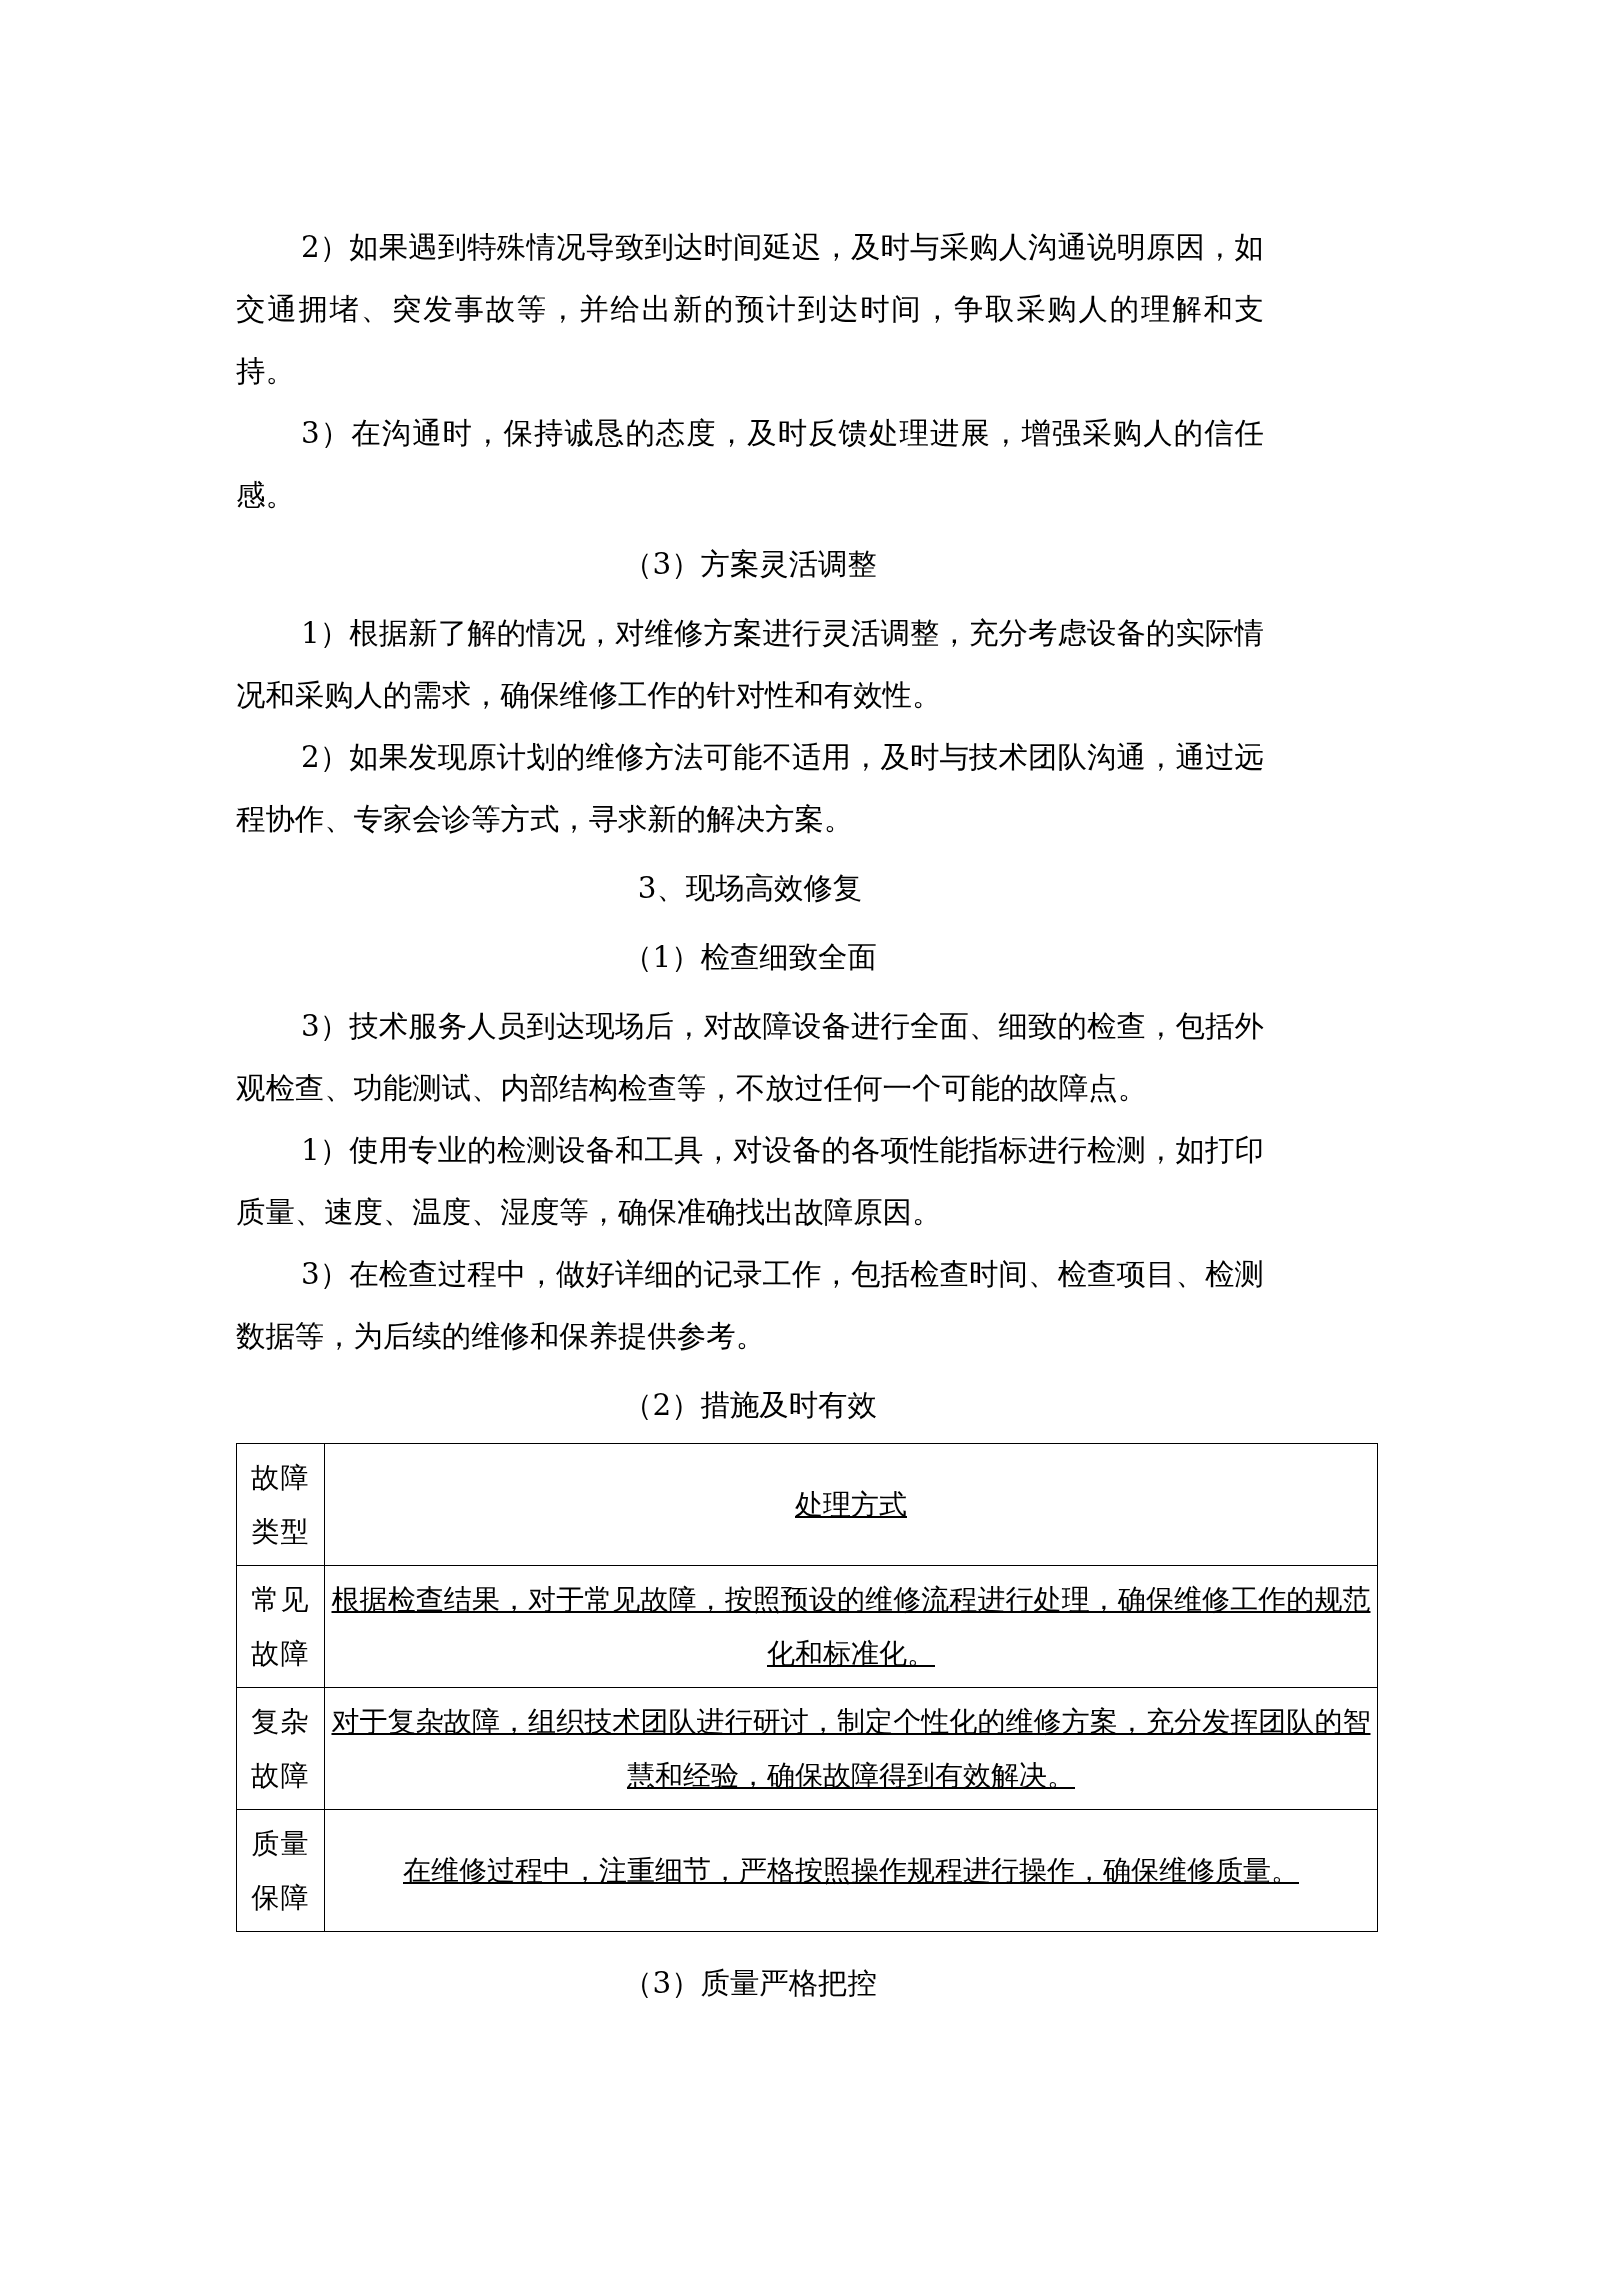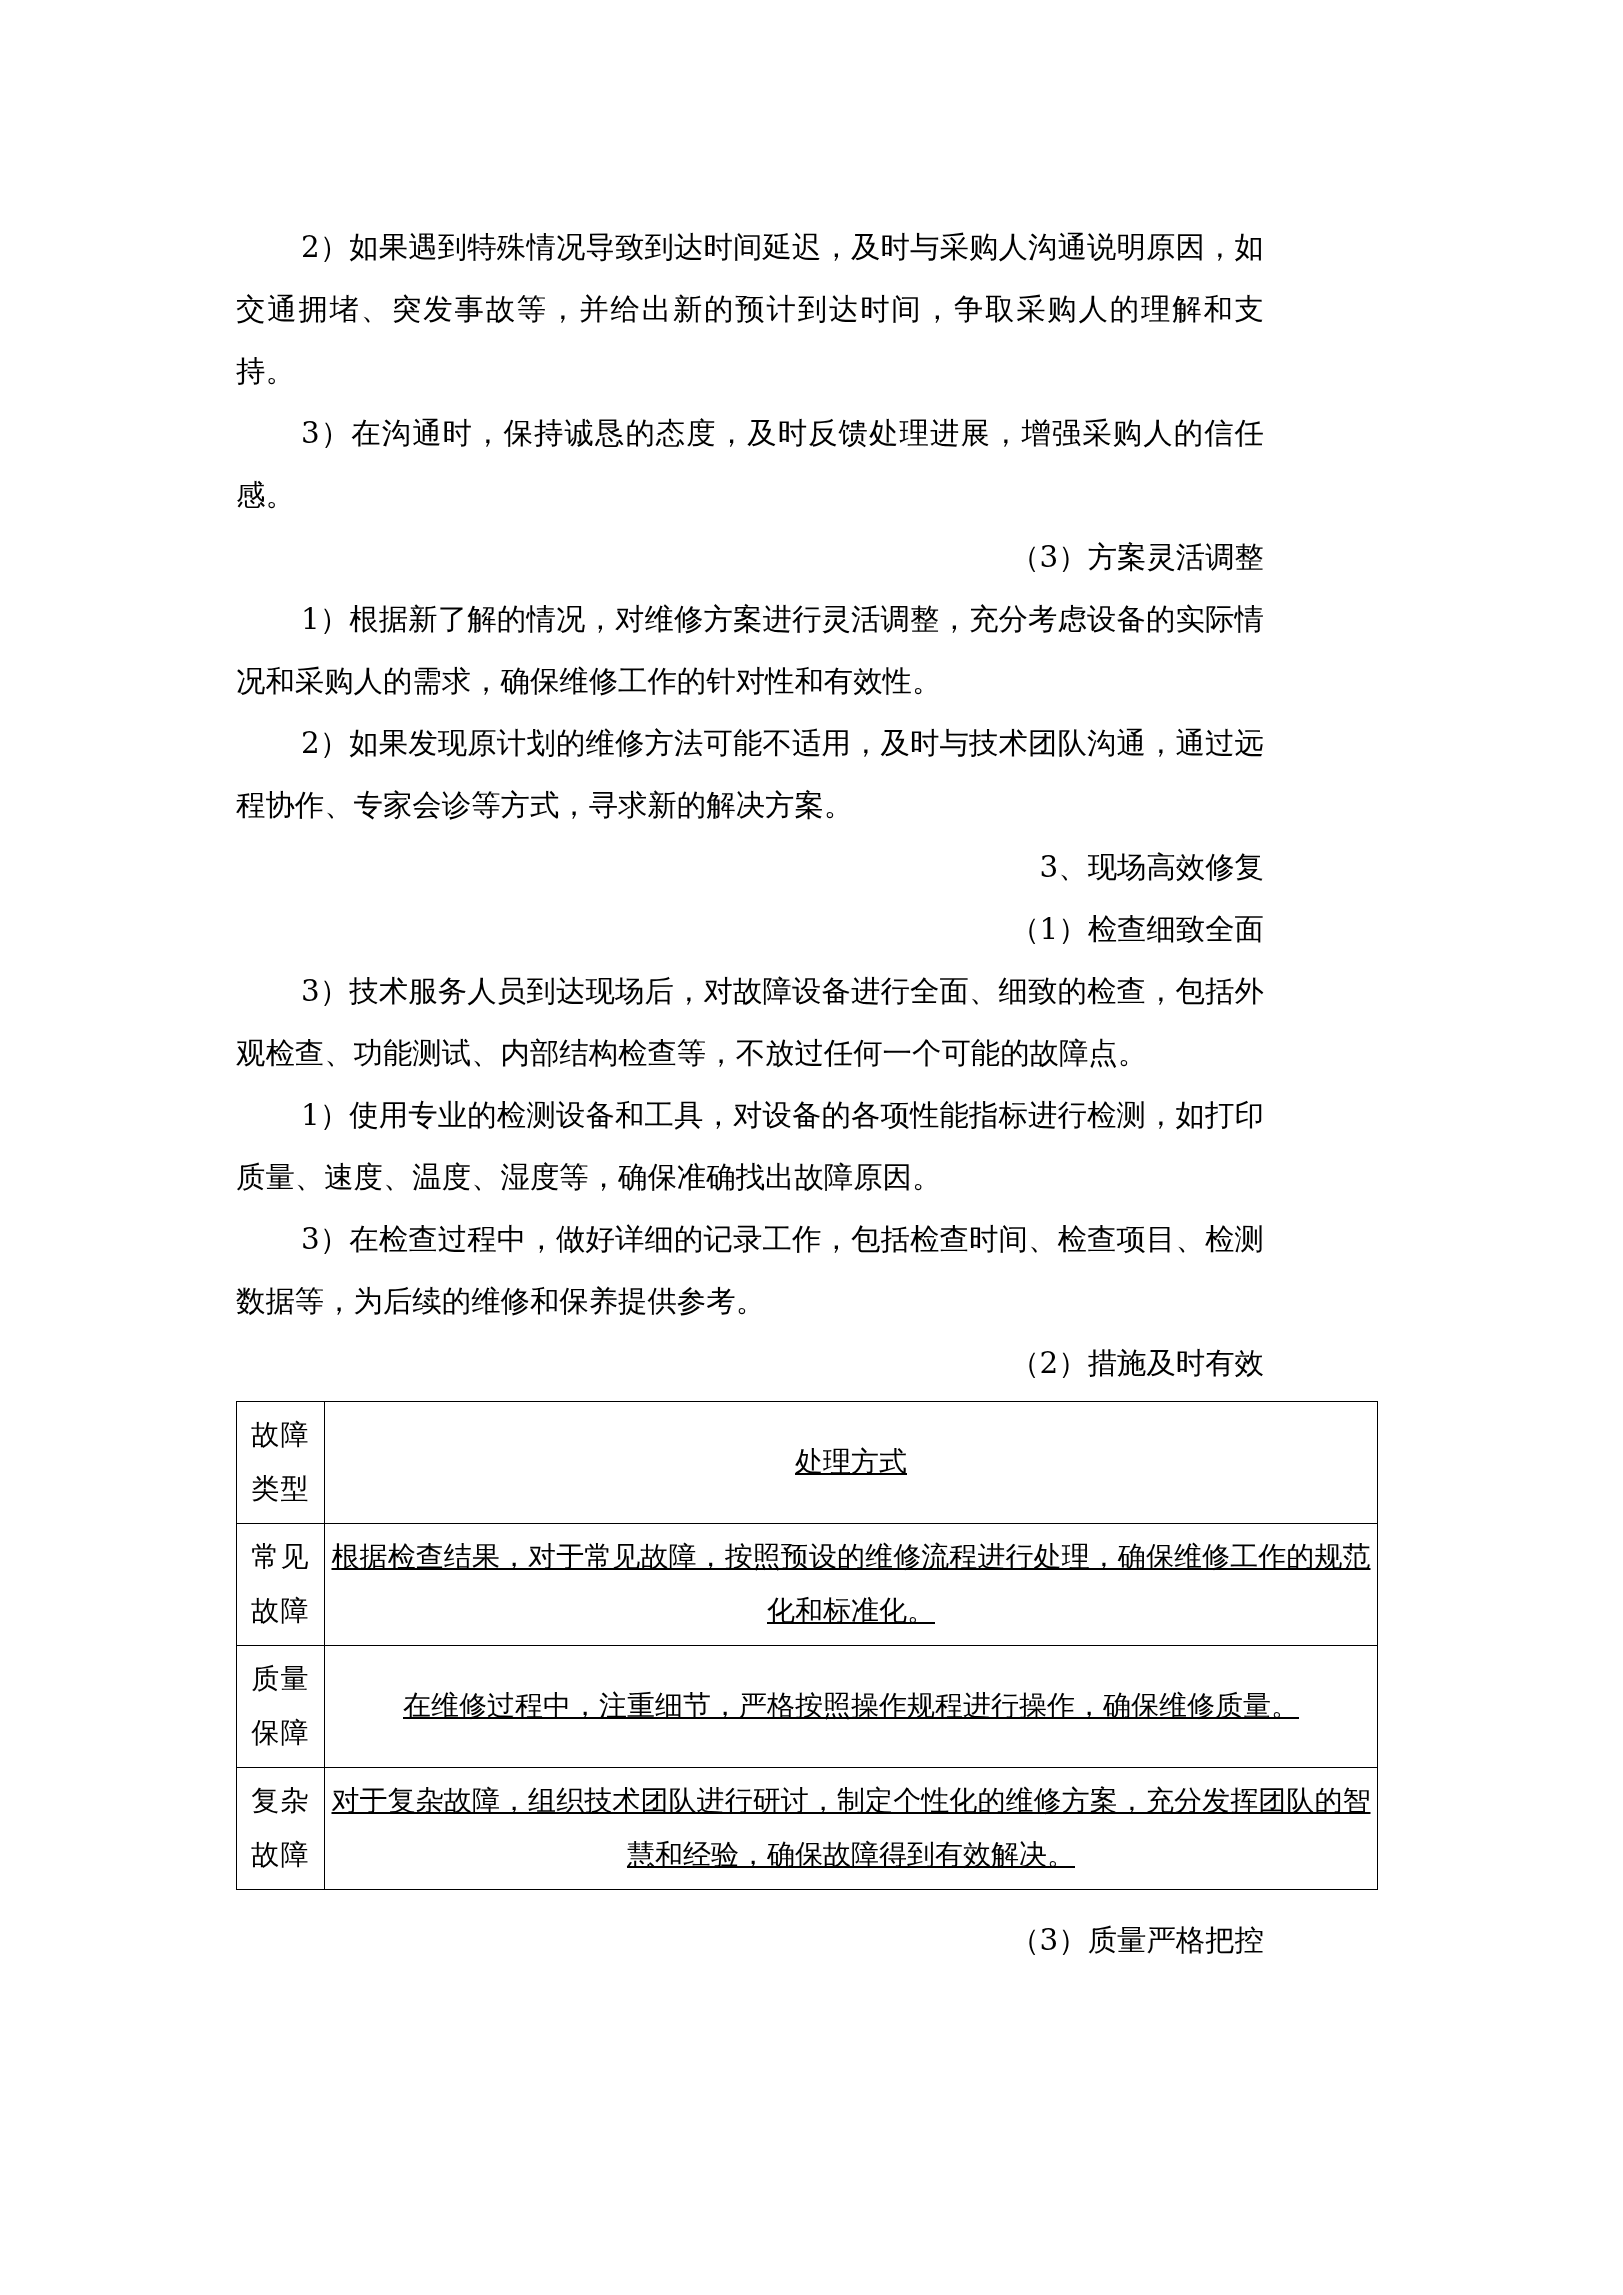--- a/index.html
+++ b/index.html
@@ -25,23 +25,23 @@
     letter-spacing: 0px;
     margin: 0;
     word-break: break-all;
   }
   .indent-2 {
     text-indent: 65px;
   }
   .heading {
     font-size: 29.4px;
     line-height: 62px;
-    margin: 0;
+    margin: 7px;
     text-indent: 0;
-    text-align: right;
+    text-align: center;
   }
   table.fault-table {
     border-collapse: collapse;
     width: 1142px;
     margin: 6.5px 0 2.6px 0;
     table-layout: fixed;
   }
   table.fault-table td {
     border: 1.3px solid #000000;
     font-size: 28px;
@@ -113,34 +113,34 @@
         <td class="col-type">
           <span class="type-line">常见</span>
           <span class="type-line">故障</span>
         </td>
         <td class="col-method">
           <span class="justified">根据检查结果，对于常见故障，按照预设的维修流程进行处理，确保维修工作的规范化和标准化。</span>
         </td>
       </tr>
       <tr>
         <td class="col-type">
+          <span class="type-line">复杂</span>
+          <span class="type-line">故障</span>
+        </td>
+        <td class="col-method">
+          <span class="justified">对于复杂故障，组织技术团队进行研讨，制定个性化的维修方案，充分发挥团队的智慧和经验，确保故障得到有效解决。</span>
+        </td>
+      </tr>
+      <tr>
+        <td class="col-type">
           <span class="type-line">质量</span>
           <span class="type-line">保障</span>
         </td>
         <td class="col-method">
           <span class="justified">在维修过程中，注重细节，严格按照操作规程进行操作，确保维修质量。</span>
-        </td>
-      </tr>
-      <tr>
-        <td class="col-type">
-          <span class="type-line">复杂</span>
-          <span class="type-line">故障</span>
-        </td>
-        <td class="col-method">
-          <span class="justified">对于复杂故障，组织技术团队进行研讨，制定个性化的维修方案，充分发挥团队的智慧和经验，确保故障得到有效解决。</span>
         </td>
       </tr>
     </tbody>
   </table>
 
   <p class="heading after-table">（3）质量严格把控</p>
 
 </div>
 
 

